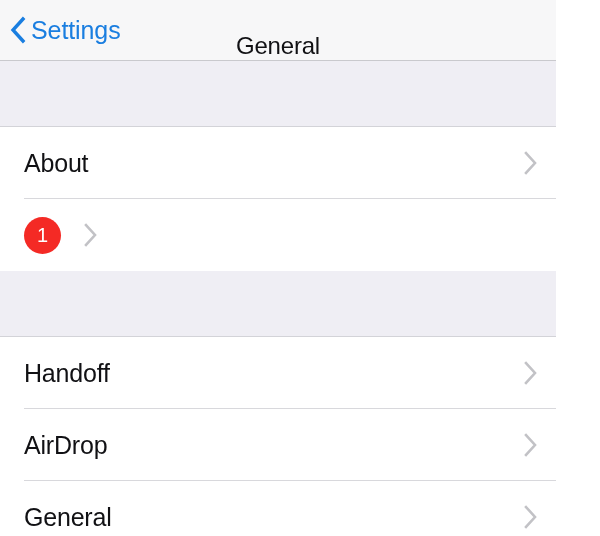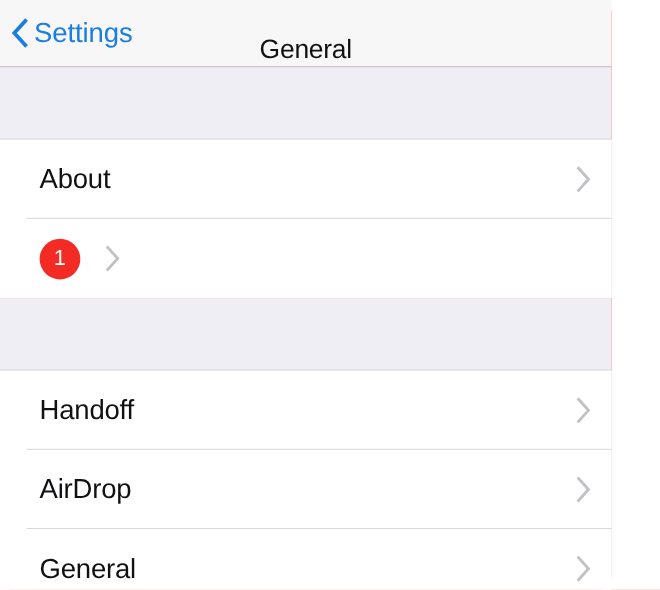--- a/index.html
+++ b/index.html
@@ -34,21 +34,21 @@
     letter-spacing:-0.2px;
   }
 
   
   .section-gap { height:66px; background:#efeef4; border-bottom:1px solid #d3d3d8; }
   .section-gap.first { border-top:none; }
   .group { background:#ffffff; }
   .row {
     position:relative; height:72px; background:#ffffff;
     display:flex; align-items:center;
-    padding-left:36px; padding-right:18px;
+    padding-left:24px; padding-right:18px;
     cursor:pointer;
   }
   .row-label {
     font-size:25px; color:#111114; letter-spacing:-0.2px;
     flex:1 1 auto; white-space:nowrap;
   }
   .row-sep {
     position:absolute; left:24px; right:0; bottom:0;
     height:1px; background:#d8d8dc;
   }

